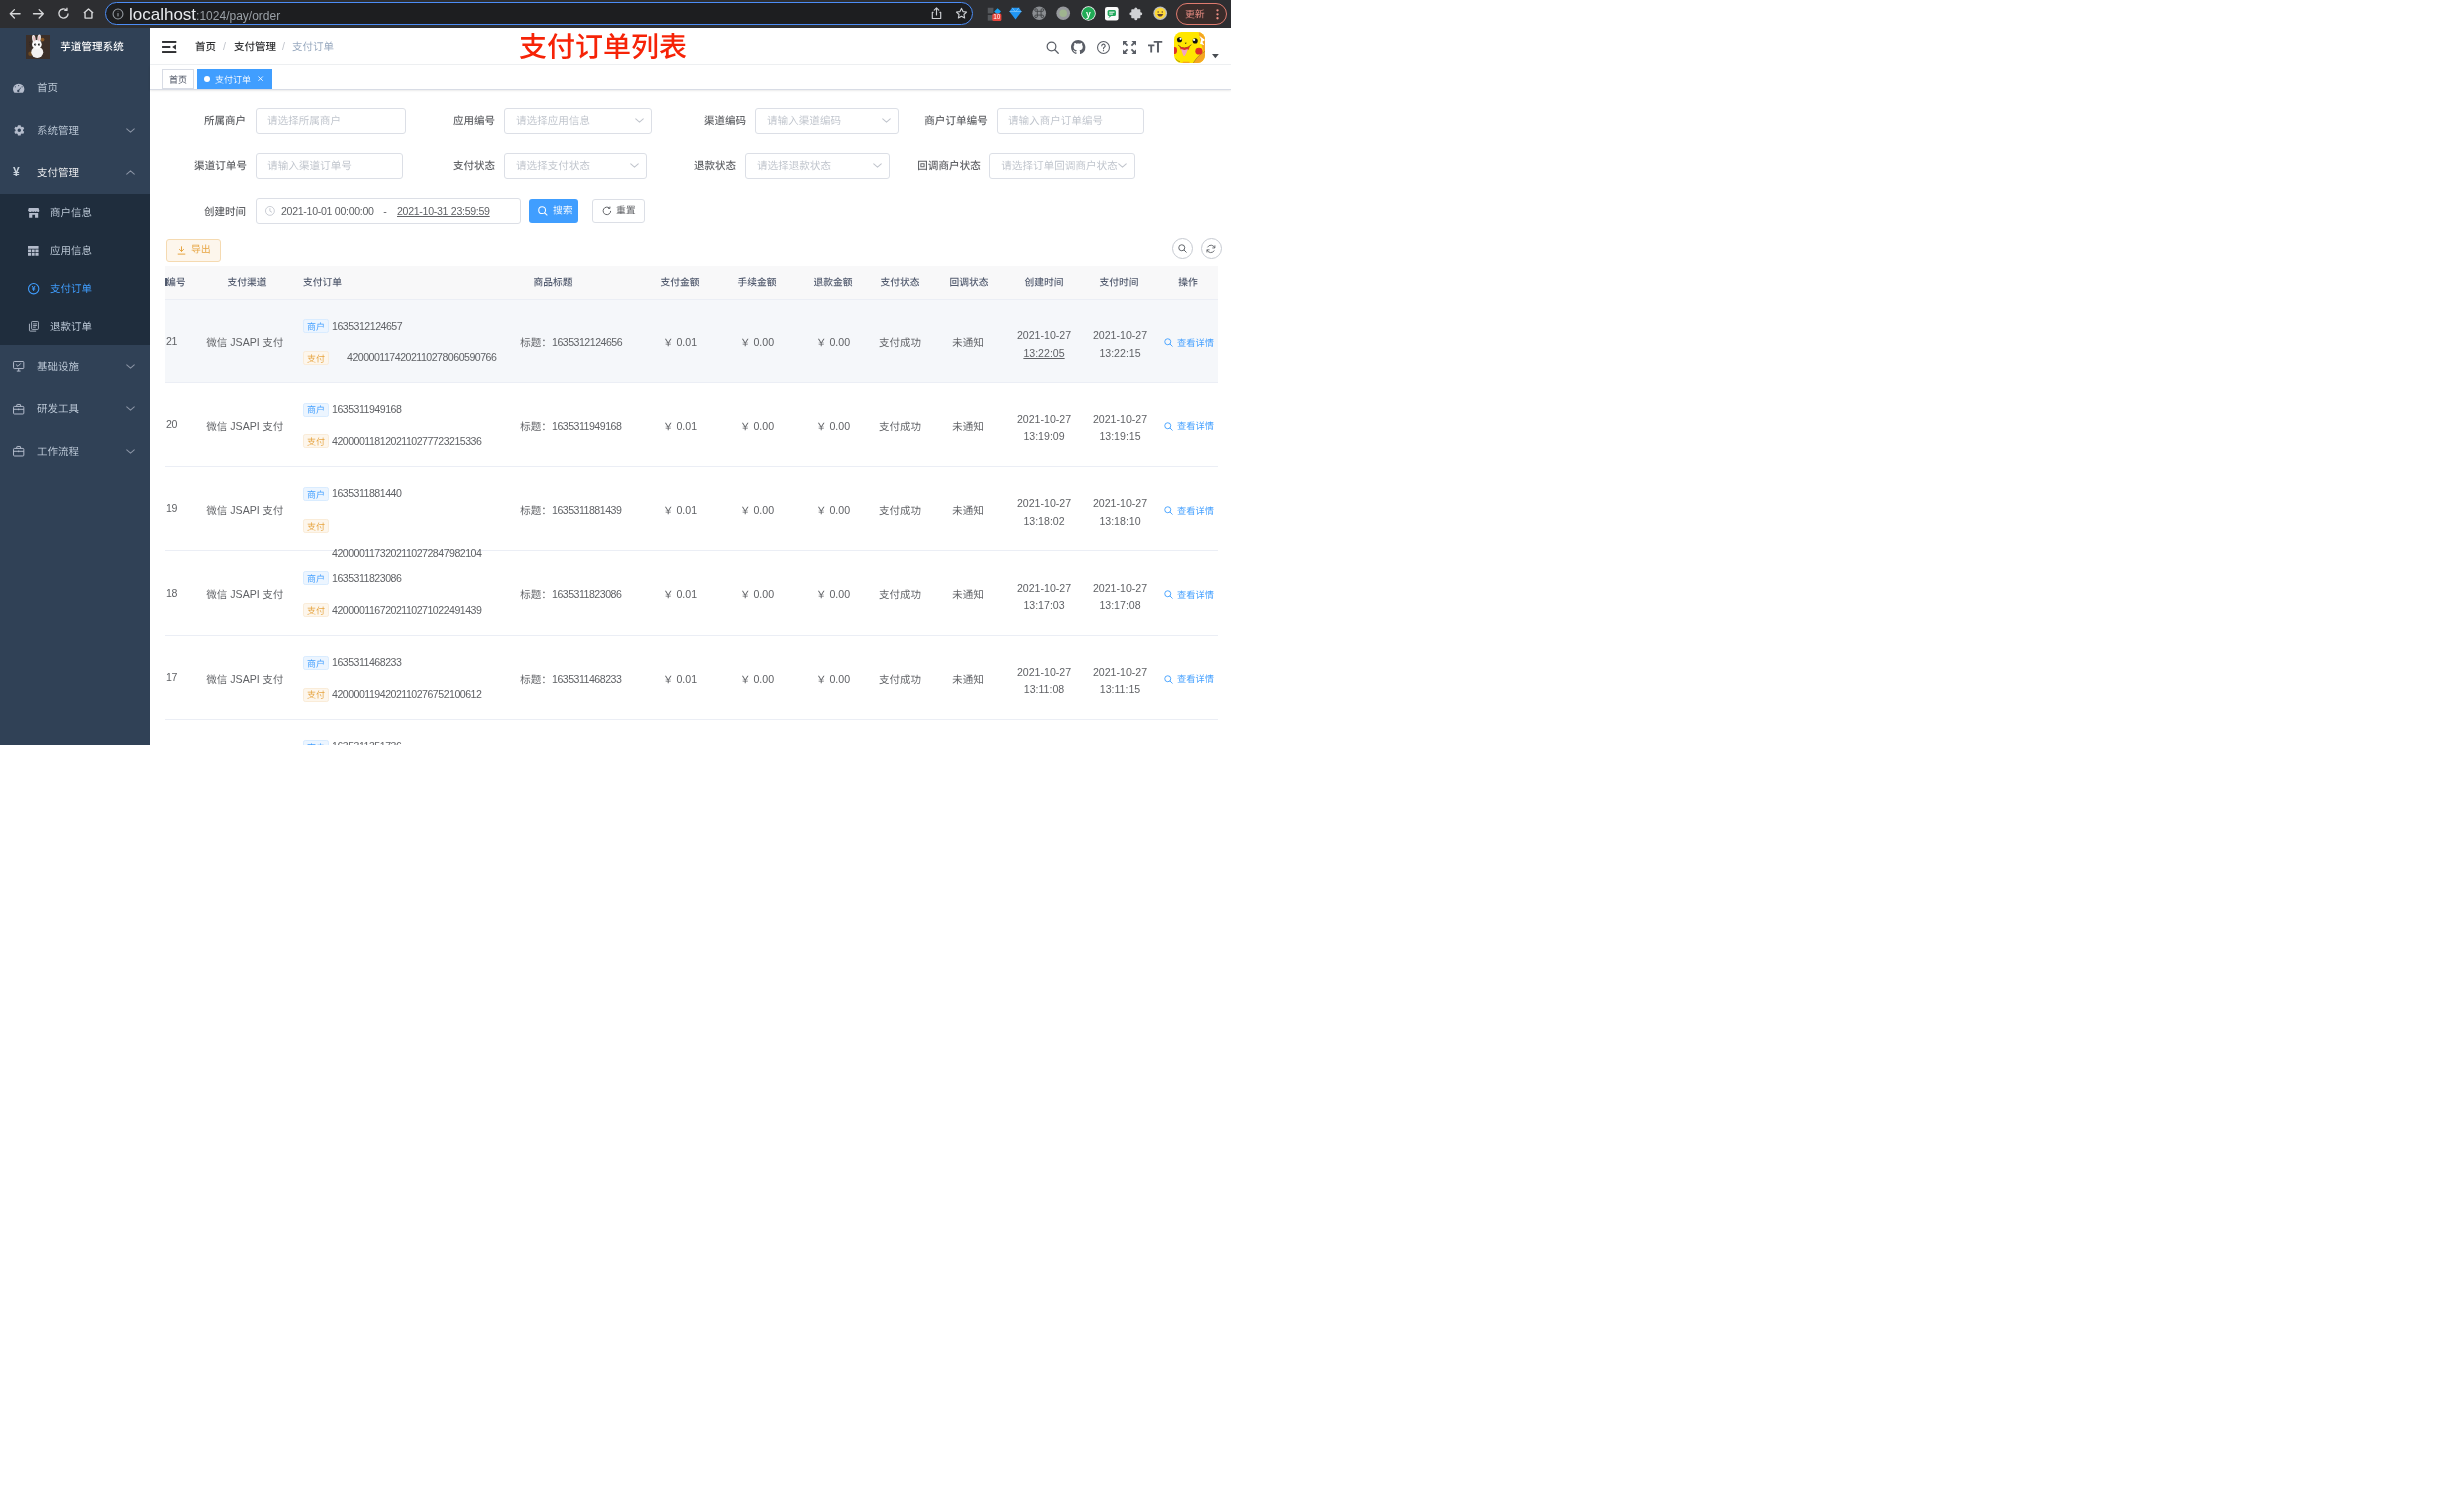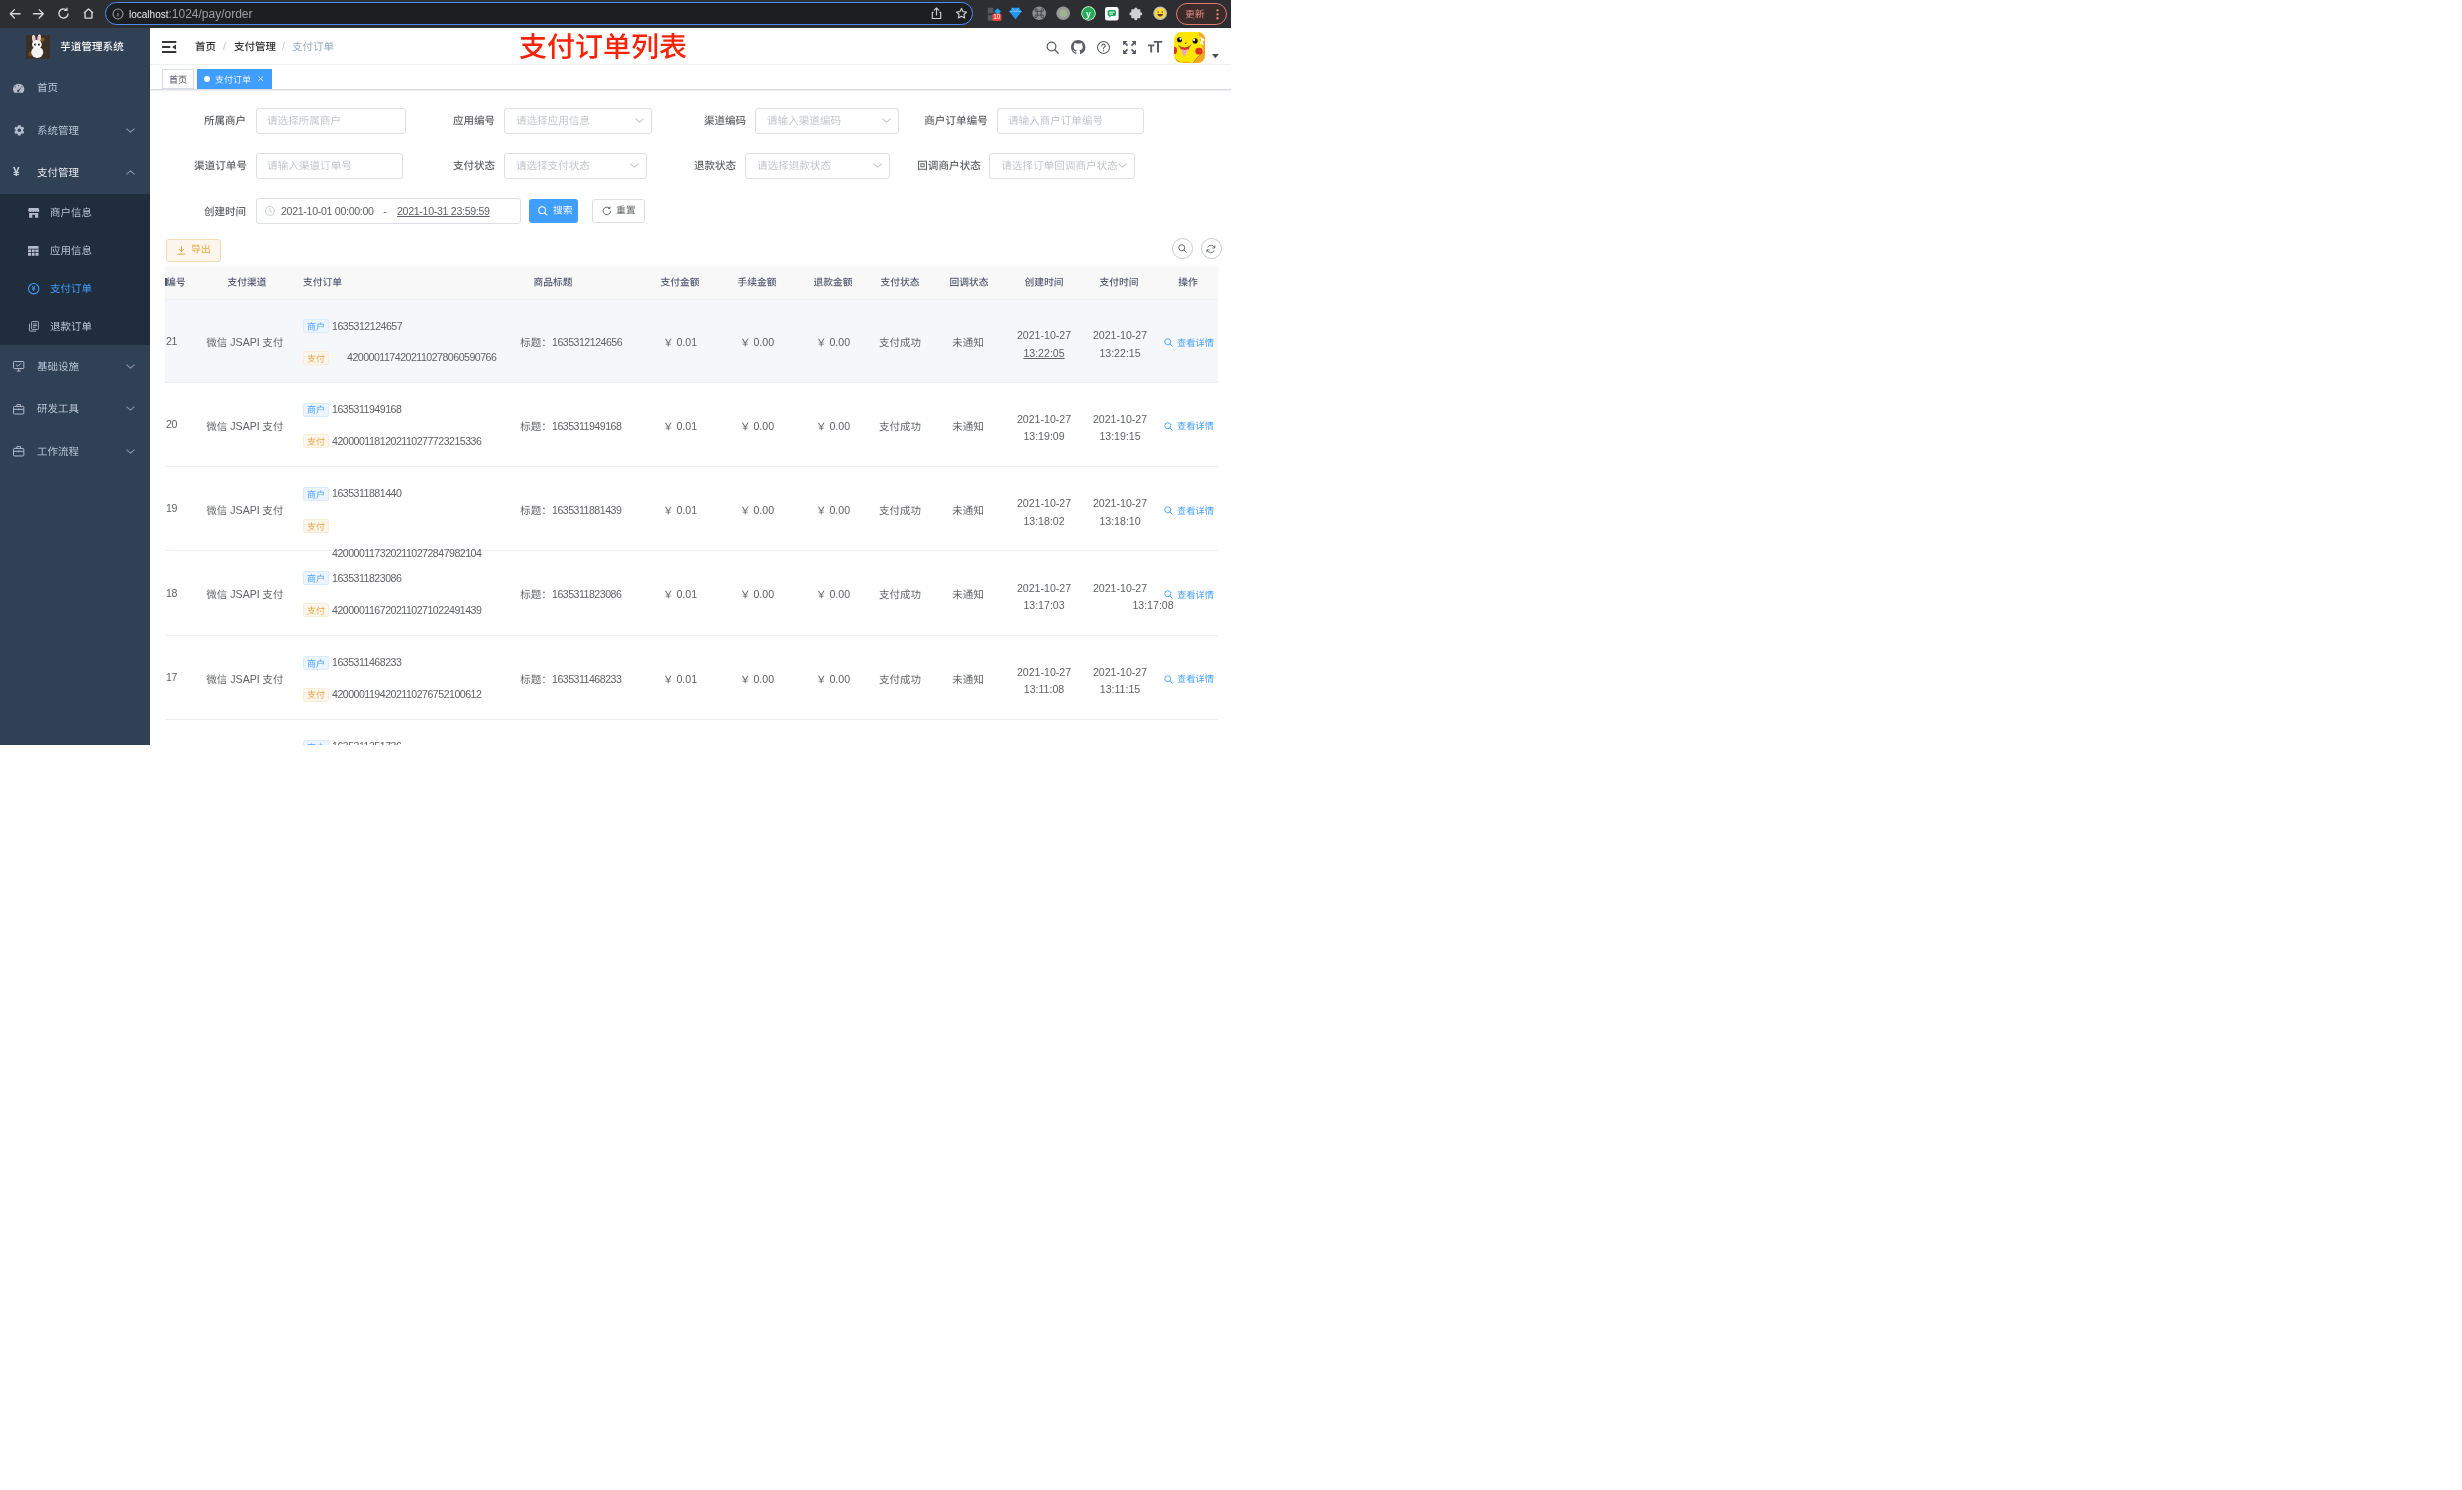--- a/index.html
+++ b/index.html
@@ -25,21 +25,21 @@
   </svg>
 <svg class="abs" style="left:82px;top:6.8px" width="13" height="13" viewBox="0 0 17 17" fill="none" stroke="#d6d7d9" stroke-width="1.8" stroke-linejoin="round">
     <path d="M2.5 8L8.5 2.5L14.5 8M4 7v7.5h9V7"></path>
   </svg>
 <div class="abs" style="left:105px;top:2.3px;width:868px;height:23px;border-radius:11.4px;background:#1d1e20;border:1.5px solid #4c8df6"></div>
 <svg class="abs" style="left:112px;top:7.6px" width="12" height="12" viewBox="0 0 16 16" fill="none" stroke="#9aa0a6" stroke-width="1.4">
     <circle cx="8" cy="8" r="6.6"></circle>
     <path d="M8 7.2v3.4" stroke-linecap="round"></path>
     <circle cx="8" cy="4.9" r="0.5" fill="#9aa0a6" stroke="none"></circle>
   </svg>
-<div class="ln" style="left:129px;top:6.5px;height:15px;line-height:15px;"><span style="color:#e8eaed;font-size:10px">localhost</span><span style="color:#9aa0a6;font-size:12px">:1024/pay/order</span></div>
+<div class="ln" style="left:129px;top:6.5px;height:15px;line-height:15px;"><span style="color:#e8eaed;font-size:17px">localhost</span><span style="color:#9aa0a6;font-size:12px">:1024/pay/order</span></div>
 <svg class="abs" style="left:930px;top:7.2px" width="13" height="13" viewBox="0 0 17 17" fill="none" stroke="#cdcfd2" stroke-width="1.5" stroke-linecap="round" stroke-linejoin="round">
     <path d="M8.5 1.5v9M5.5 4L8.5 1.2 11.5 4"></path>
     <path d="M4 7H3v8h11V7h-1"></path>
   </svg>
 <svg class="abs" style="left:955px;top:7.2px" width="13" height="13" viewBox="0 0 17 17" fill="none" stroke="#cdcfd2" stroke-width="1.5" stroke-linejoin="round">
     <path d="M8.5 1.8l2 4.2 4.6.6-3.4 3.2.9 4.6-4.1-2.3-4.1 2.3.9-4.6L1.9 6.6l4.6-.6z"></path>
   </svg>
 <svg class="abs" style="left:987px;top:6.8px;font-size:14px" width="14.4" height="14.4" viewBox="0 0 19 19">
 <rect x="1" y="1" width="7.5" height="7.5" fill="#55585c"></rect>
     <rect x="1" y="10.5" width="7.5" height="7.5" fill="#55585c"></rect>
@@ -824,21 +824,21 @@
       <use href="#g102" x="3000"></use>
     </svg></div>
 <div class="ln" style="left:968px;top:587px;transform:translateX(-50%);height:15px;line-height:15px;"><svg width="32" height="10.6" viewBox="0 -880 3000 1000" style="vertical-align:-1.3px" fill="#606266">
       <use href="#g103" x="0"></use>
       <use href="#g104" x="1000"></use>
       <use href="#g105" x="2000"></use>
     </svg></div>
 <div class="ln" style="left:1044px;top:581px;transform:translateX(-50%);height:15px;line-height:15px;">2021-10-27</div>
 <div class="ln" style="left:1044px;top:598px;transform:translateX(-50%);height:15px;line-height:15px;">13:17:03</div>
 <div class="ln" style="left:1120px;top:581px;transform:translateX(-50%);height:15px;line-height:15px;">2021-10-27</div>
-<div class="ln" style="left:1120px;top:598px;transform:translateX(-50%);height:15px;line-height:15px;margin-left:33px;">13:17:08</div>
+<div class="ln" style="left:1120px;top:598px;transform:translateX(-50%);height:15px;line-height:15px;">13:17:08</div>
 <svg class="abs" style="left:1164px;top:590px" width="9" height="9" viewBox="0 0 12 12" fill="none" stroke="#409eff" stroke-width="1.2">
     <circle cx="5" cy="5" r="4"></circle>
     <path d="M8.2 8.2L11 11" stroke-linecap="round"></path>
   </svg>
 <div class="ln" style="left:1177px;top:588px;height:13.6px;line-height:13.6px;"><svg width="37" height="9.3" viewBox="0 -880 4000 1000" style="vertical-align:-1.1px" fill="#409eff">
       <use href="#g106" x="0"></use>
       <use href="#g107" x="1000"></use>
       <use href="#g108" x="2000"></use>
       <use href="#g109" x="3000"></use>
     </svg></div>

